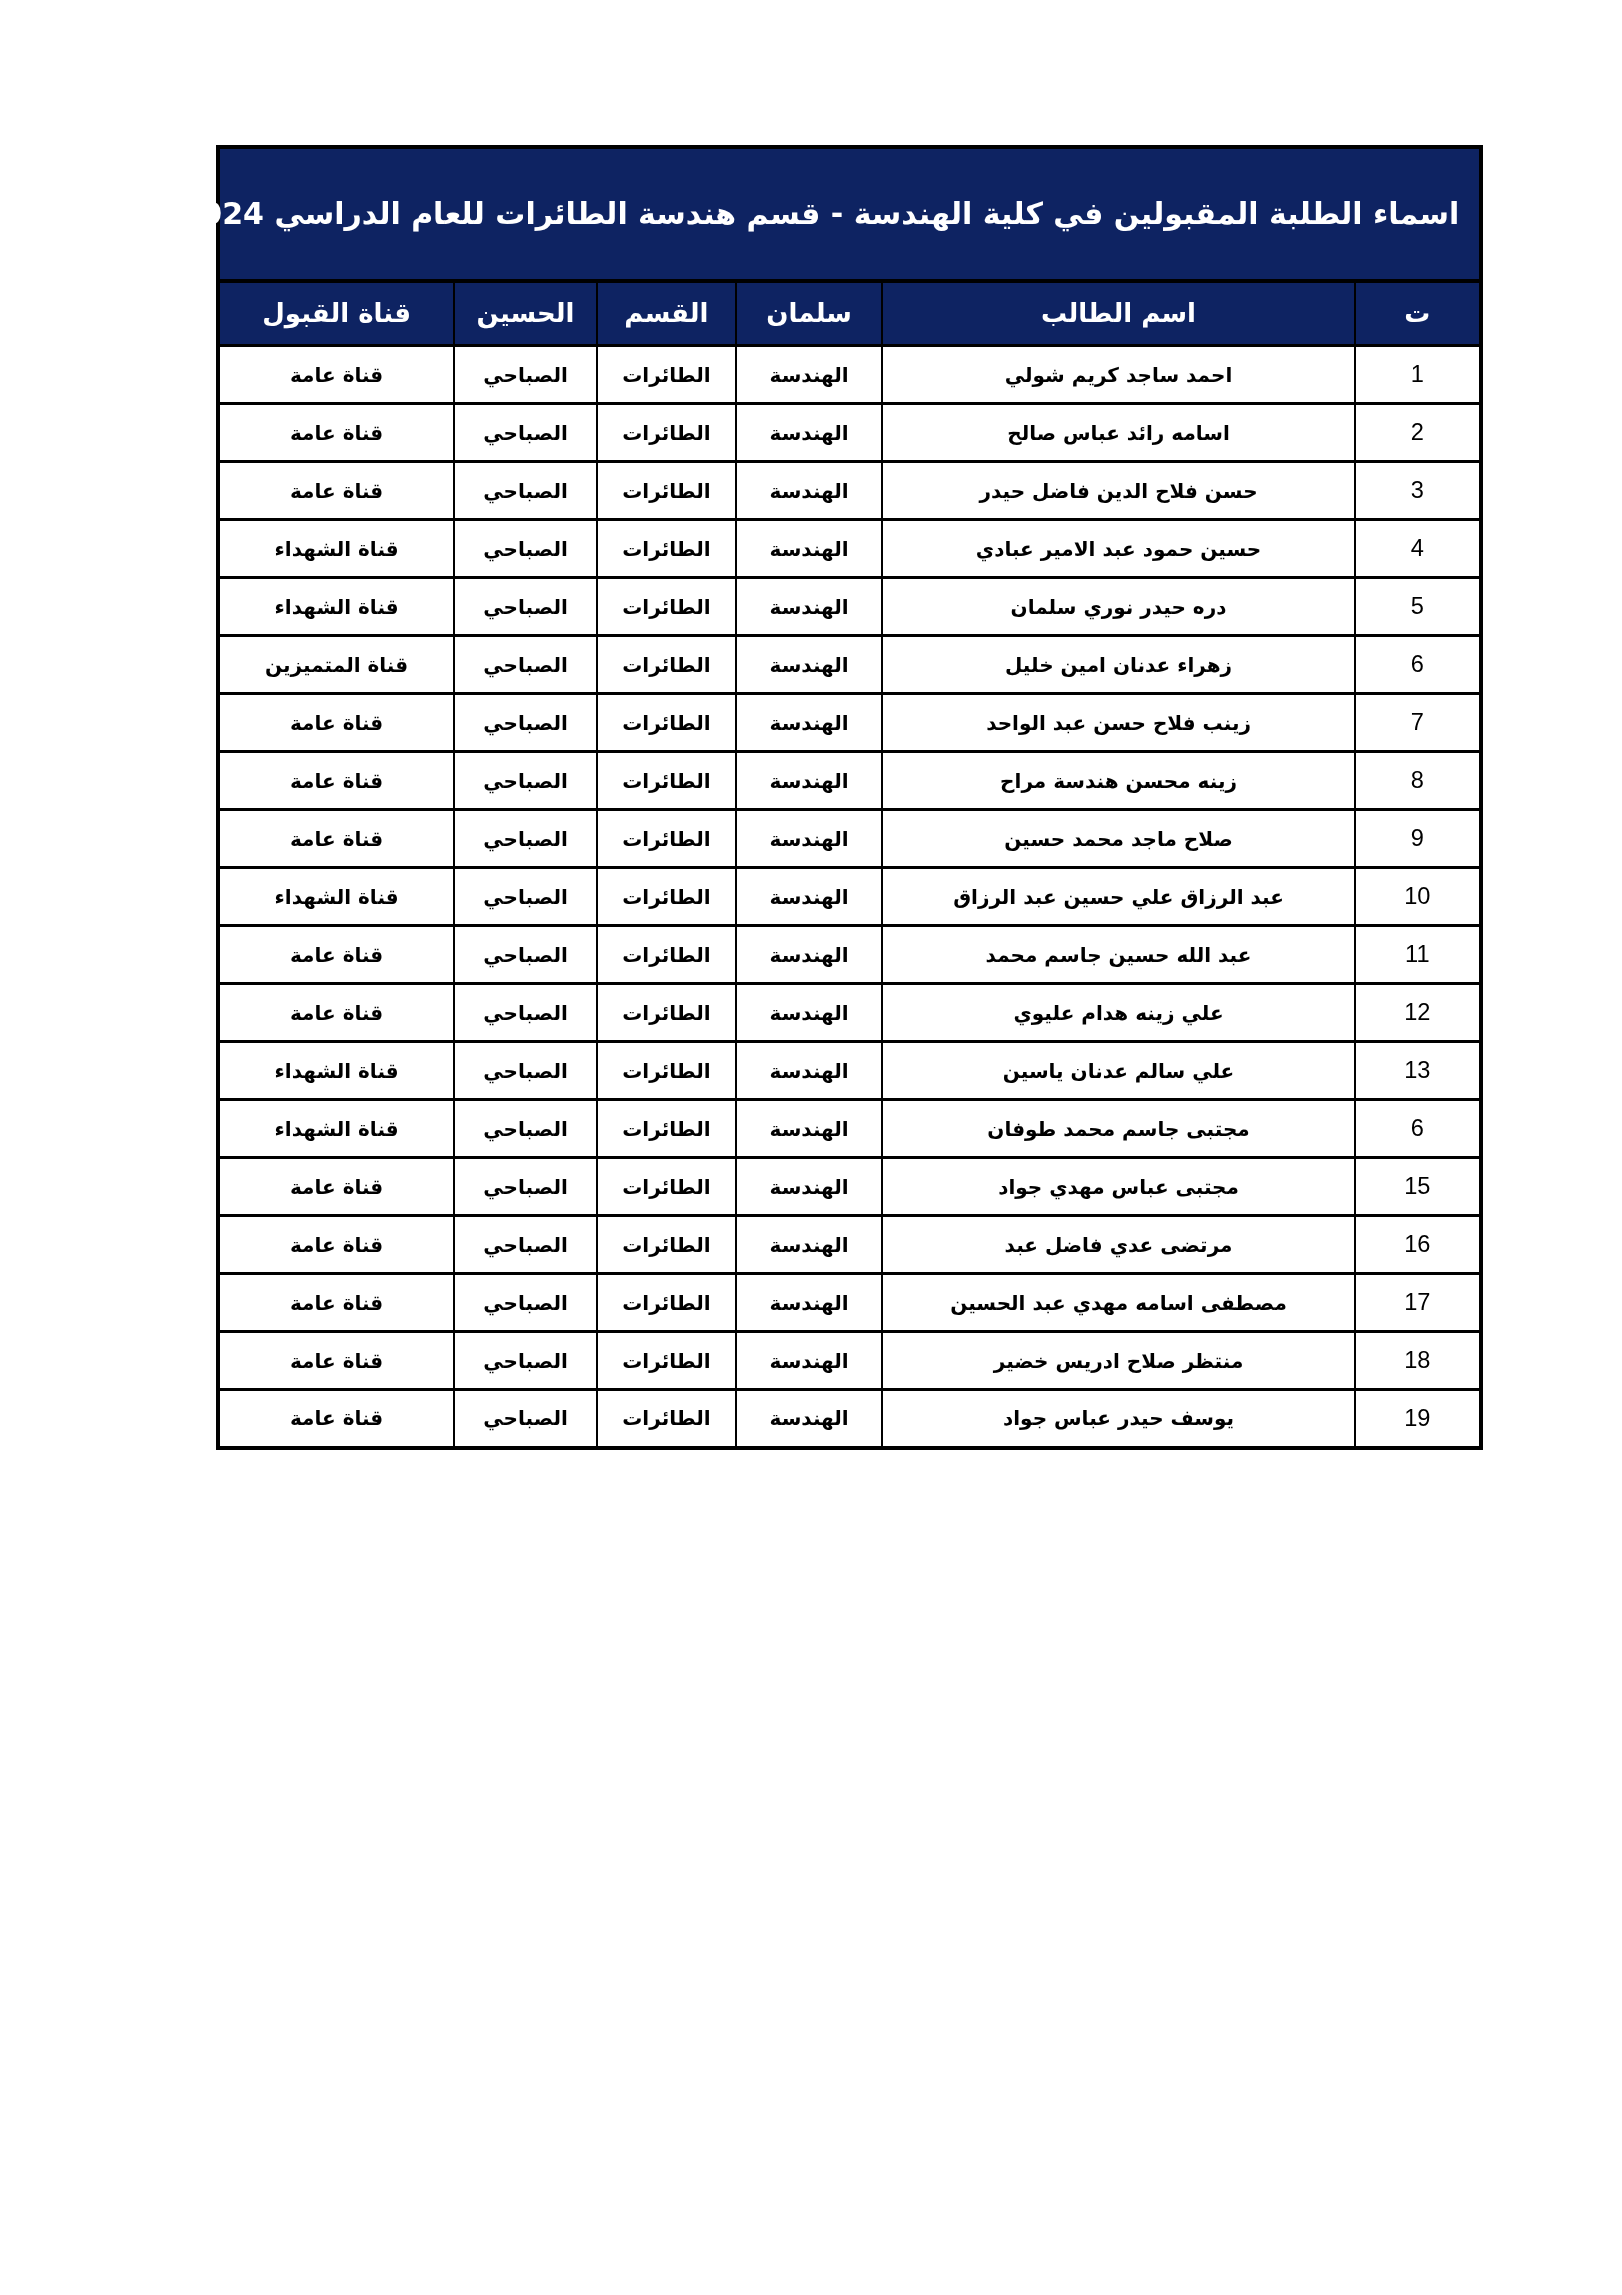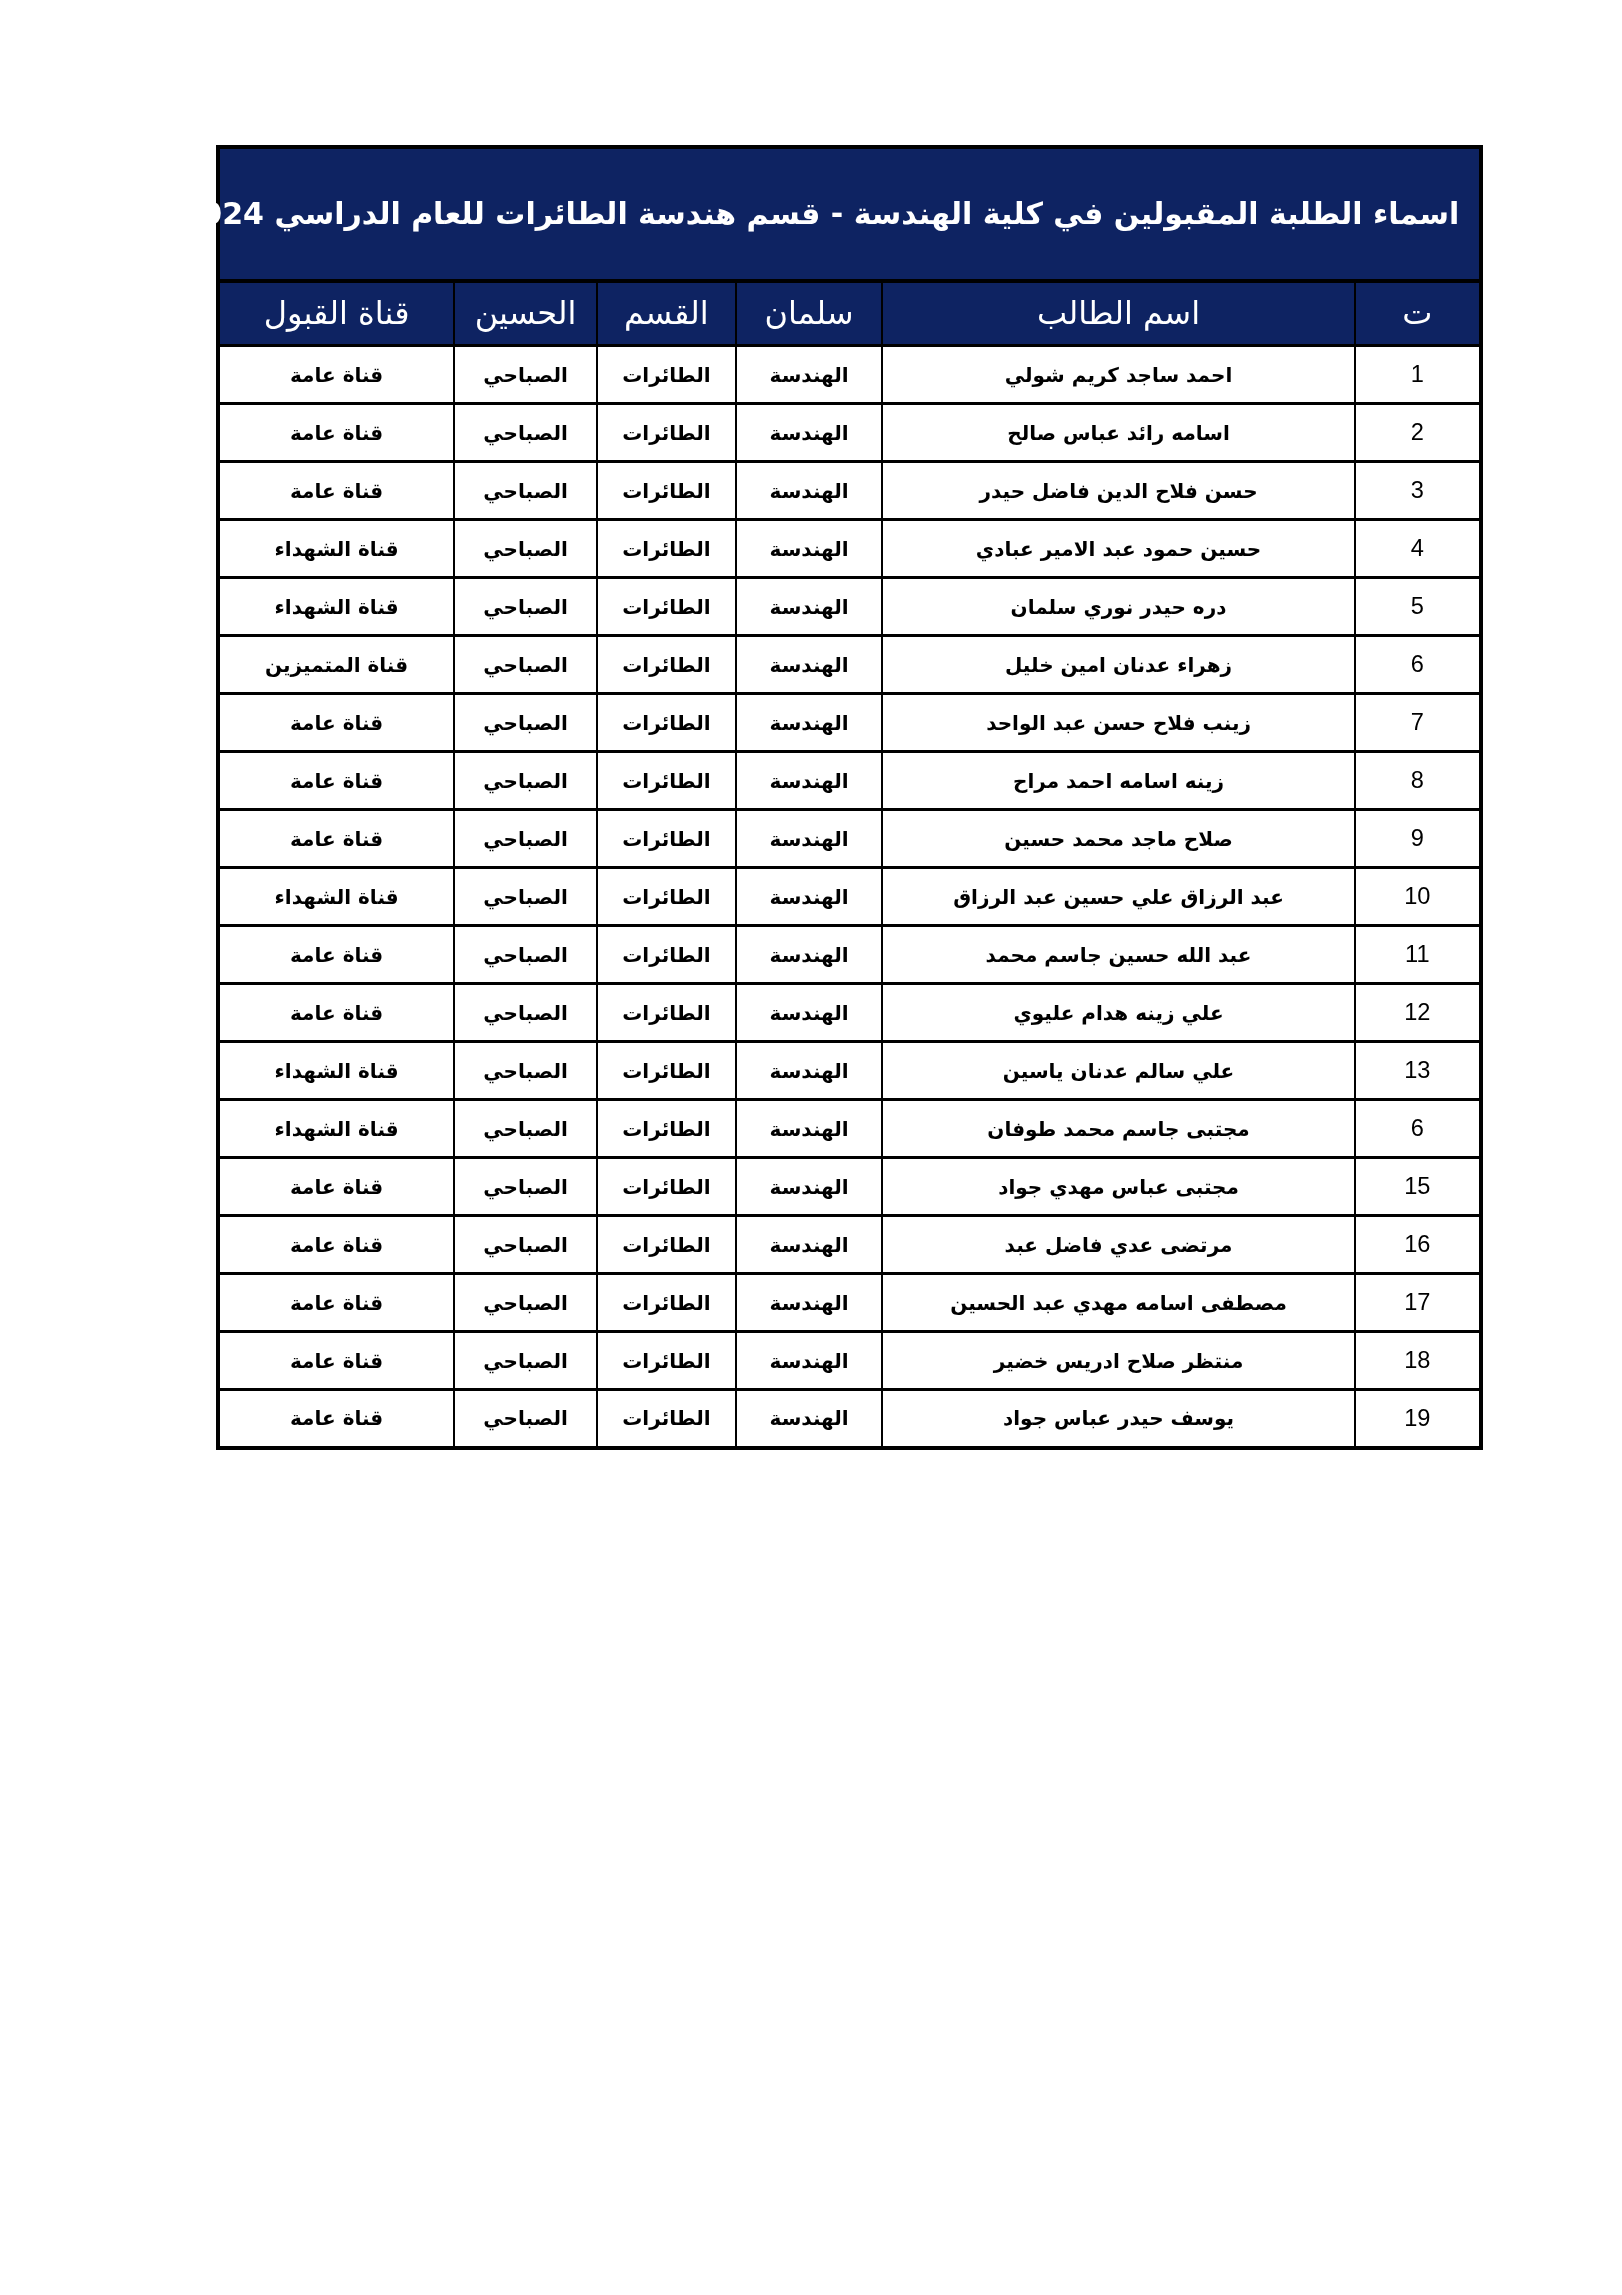--- a/index.html
+++ b/index.html
@@ -48,22 +48,22 @@
     border:2.6px solid var(--border);
     border-top-width:3.9px;
     border-bottom-width:3.9px;
     text-align:center;
     vertical-align:middle;
     overflow:hidden;
   }
   .roster thead th{
     background: var(--navy);
     color: var(--header-text);
-    font-size:32px;
-    font-weight:normal;
+    font-size:26px;
+    font-weight:bold;
     height:65px;
   }
   .roster td{
     background:#ffffff;
     color: var(--body-text);
     font-size:20px;
     font-weight:bold;
     height:58px;
     padding:2.6px 6.5px;
   }
@@ -159,21 +159,21 @@
         <tr>
           <td class="num">7</td>
           <td>زينب فلاح حسن عبد الواحد</td>
           <td>الهندسة</td>
           <td>الطائرات</td>
           <td>الصباحي</td>
           <td>قناة عامة</td>
         </tr>
         <tr>
           <td class="num">8</td>
-          <td>زينه اسامه احمد مراح</td>
+          <td>زينه محسن هندسة مراح</td>
           <td>الهندسة</td>
           <td>الطائرات</td>
           <td>الصباحي</td>
           <td>قناة عامة</td>
         </tr>
         <tr>
           <td class="num">9</td>
           <td>صلاح ماجد محمد حسين</td>
           <td>الهندسة</td>
           <td>الطائرات</td>

